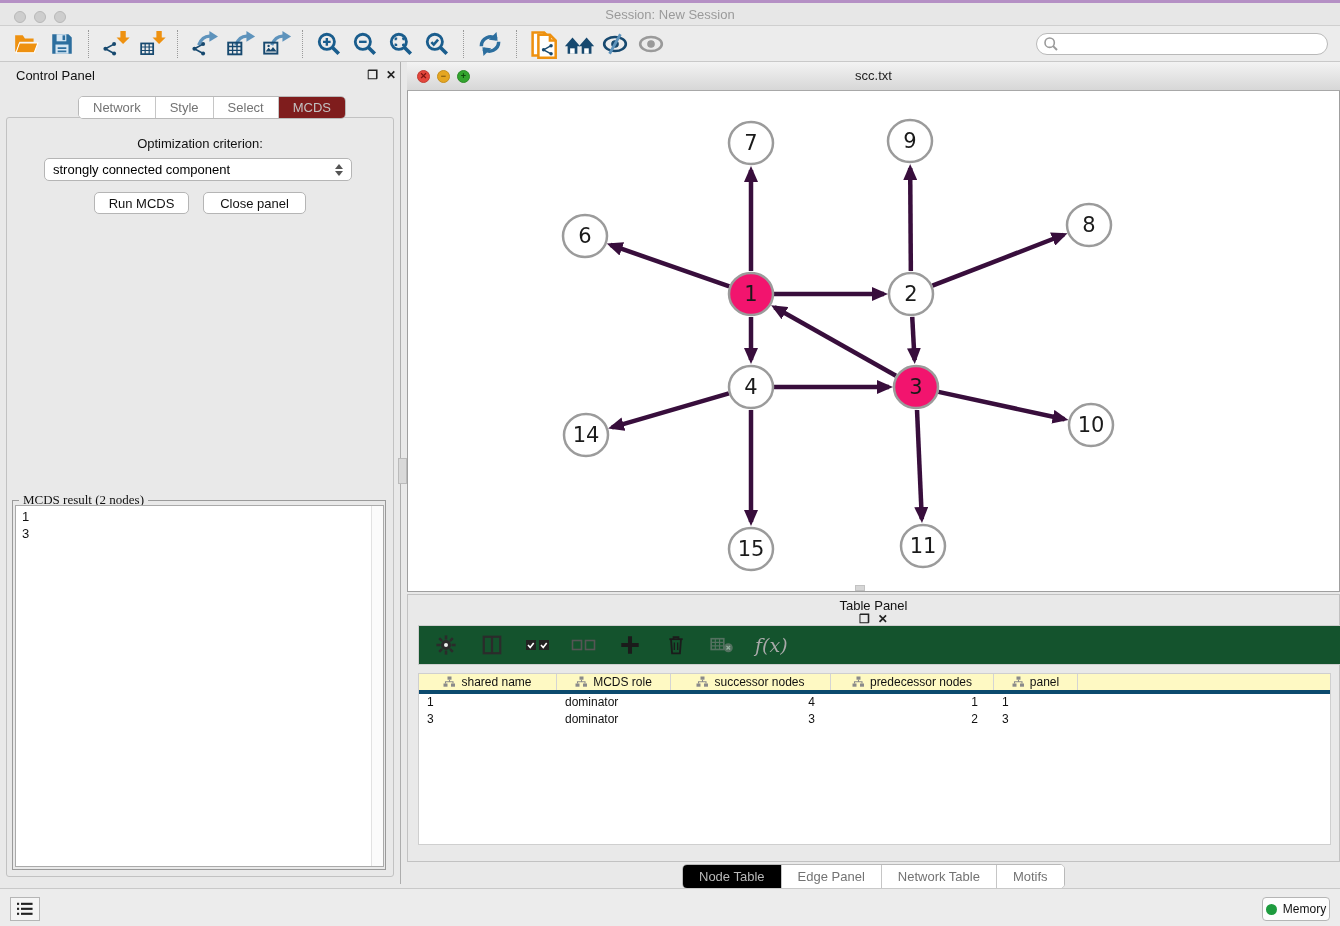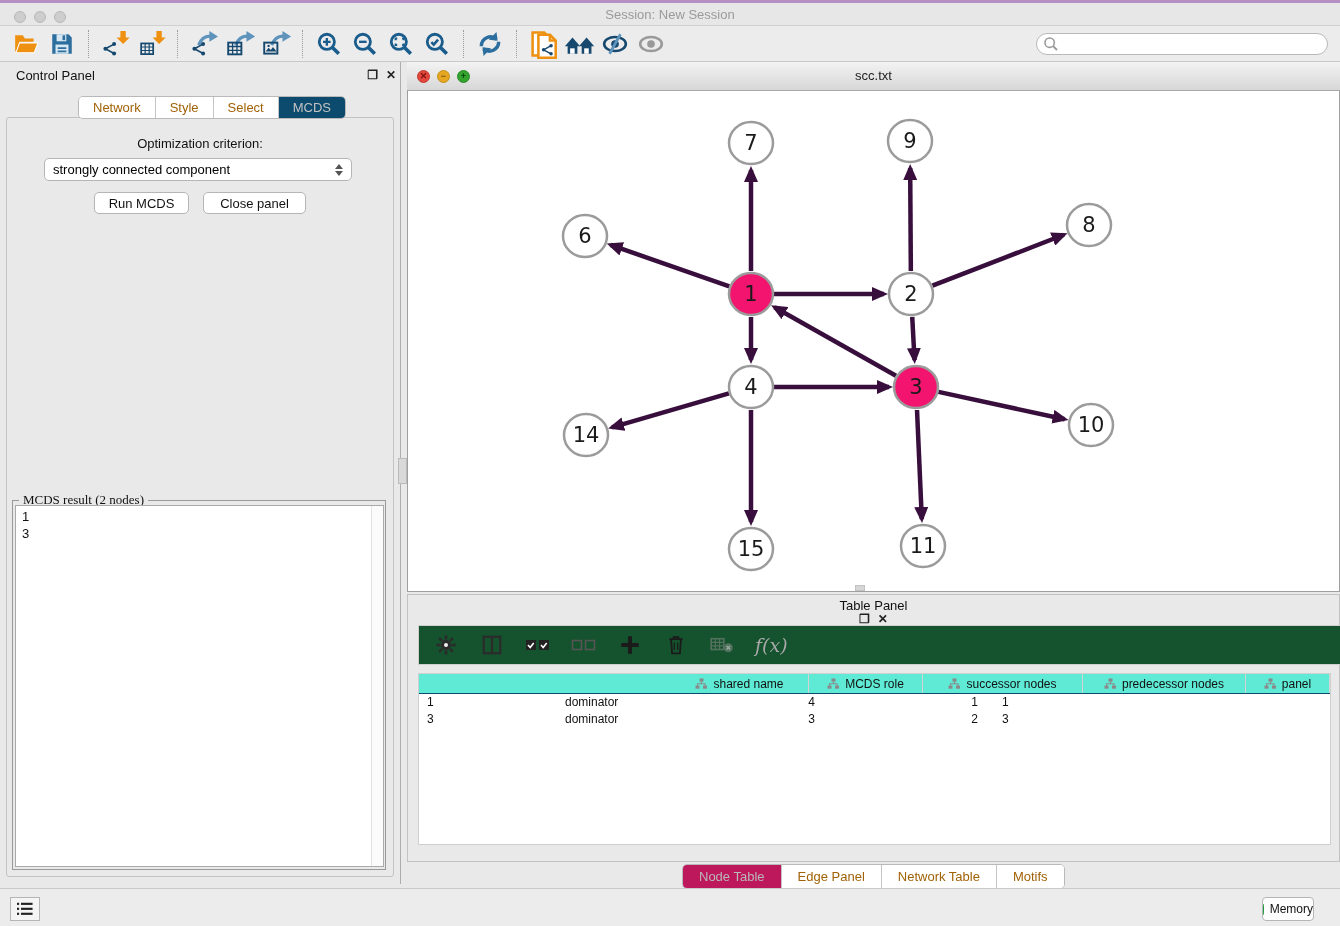--- a/index.html
+++ b/index.html
@@ -20,23 +20,23 @@
   #search-box { position:absolute; right:12px; top:33px; width:292px; height:22px; background:#fff; border:1px solid #b9b9b9; border-radius:11px; display:flex; align-items:center; padding-left:6px; }
 
   
   #control-panel { left:0; top:62px; width:400px; height:822px; background:#e9e9e9; }
   #cp-header { left:0; top:62px; width:400px; height:26px; display:flex; align-items:center; padding:0 10px;margin-left:6px; }
   #cp-title { font-size:13px; color:#111; flex:1; }
   .win-btns { display:flex; gap:8px; align-items:center; }
   .win-btn { font-size:12px; color:#222; font-weight:bold; cursor:default; line-height:1; }
   .tabs-row { display:flex; border:1px solid #b9b9b9; border-radius:5px; overflow:hidden; background:#fff; }
   #cp-tabs { left:78px; top:96px; }
-  .tab { padding:3px 14px; font-size:13px; color:#a16207; background:#fff; border-right:1px solid #c6c6c6; }
+  .tab { padding:3px 14px; font-size:13px; color:#737373; background:#fff; border-right:1px solid #c6c6c6; }
   .tab:last-child { border-right:none; }
-  .tab.active-dim { background:#0c4a6e; color:#c2c2c2; }
+  .tab.active-dim { background:#7f1d1d; color:#c2c2c2; }
   #cp-body { left:6px; top:117px; width:388px; height:760px; background:#e9e9e9; border:1px solid #c2c2c2; border-radius:3px; }
   #opt-label { left:0; top:136px; width:400px; text-align:center; font-size:13px; color:#111; }
   #criterion { left:44px; top:158px; width:308px; height:23px; background:#fff; border:1px solid #b5b5b5; border-radius:5px; display:flex; align-items:center; padding:0 8px; font-size:13px; }
   #criterion .val { flex:1; }
   .stepper { display:flex; flex-direction:column; gap:2px; align-items:center; }
   .stepper .up { width:0;height:0;border-left:4px solid transparent;border-right:4px solid transparent;border-bottom:5px solid #555; }
   .stepper .dn { width:0;height:0;border-left:4px solid transparent;border-right:4px solid transparent;border-top:5px solid #555; }
   .btn { background:#fff; border:1px solid #b5b5b5; border-radius:5px; font-size:13px; color:#111; display:flex; align-items:center; justify-content:center; }
   #run-btn { left:94px; top:192px; width:95px; height:22px; }
   #close-btn { left:203px; top:192px; width:103px; height:22px; }
@@ -61,35 +61,35 @@
   #net-grip { left:855px; top:585px; width:10px; height:6px; background:#d6d6d6; border:1px solid #c2c2c2; }
 
   
   #table-panel { left:407px; top:594px; width:933px; height:268px; background:#e9e9e9; border:1px solid #c2c2c2; }
   #tp-header { position:absolute; left:0; top:3px; width:100%; height:24px; display:flex; align-items:center; padding:0 10px;flex-direction:column; }
   #tp-title { font-size:13px; color:#111; flex:1; }
   #tp-toolbar { position:absolute; left:10px; top:30px; width:1070px; height:40px; background:#14532d; border:1px solid #cfcfcf; display:flex; align-items:center; padding-left:14px; gap:20px; }
   .tp-icon { width:26px; height:26px; display:flex; align-items:center; justify-content:center; }
   #fx-label { font-size:19px; font-style:italic; color:#a9a9a9; font-family:"DejaVu Serif",serif; }
   #node-table { position:absolute; left:10px; top:78px; width:913px; height:172px; background:#fff; border:1px solid #cfcfcf; }
-  #nt-head { display:flex; background:#5eead4; border-bottom:1px solid #0c4a6e; height:20px;justify-content:flex-end; }
+  #nt-head { display:flex; background:#fef9c3; border-bottom:4px solid #0c4a6e; height:20px; }
   .nt-hcell { display:flex; align-items:center; justify-content:center; gap:5px; font-size:12px; color:#111; border-right:1px solid #d4d4d4; }
   .nt-row { display:flex; height:17px; }
   .nt-cell { font-size:12px; color:#111; padding:1px 8px; overflow:hidden; }
   .al-r { text-align:right; padding-right:16px; }
 
   
   #bottom-tabs { left:682px; top:864px; }
   #bottom-tabs .tab { padding:4px 16px; font-size:13px; }
-  #bottom-tabs .tab.active-dim { background:#be185d; color:#b9b9b9; }
+  #bottom-tabs .tab.active-dim { background:#000000; color:#b9b9b9; }
 
   
   #statusbar { left:0; top:888px; width:1340px; height:38px; background:#ececec; border-top:1px solid #c9c9c9; }
   #list-btn { left:10px; top:897px; width:30px; height:24px; background:#f5f5f5; border:1px solid #b5b5b5; display:flex; align-items:center; justify-content:center; }
-  #memory-btn { left:1262px; top:897px; width:52px; height:24px; background:#fdfdfd; border:1px solid #b5b5b5; border-radius:4px; display:flex; align-items:center; justify-content:center; gap:6px; font-size:12px; color:#111; }
+  #memory-btn { left:1262px; top:897px; width:68px; height:24px; background:#fdfdfd; border:1px solid #b5b5b5; border-radius:4px; display:flex; align-items:center; justify-content:center; gap:6px; font-size:12px; color:#111; }
   #memory-dot { width:11px; height:11px; border-radius:50%; background:#1d9b3e; }
 </style>
 </head>
 <body>
 
 <svg width="0" height="0" style="position:absolute">
   <defs>
     <g id="i-share">
         <circle cx="5" cy="12" r="3" fill="#17496f"></circle>
         <circle cx="18" cy="5" r="3" fill="#17496f"></circle>

